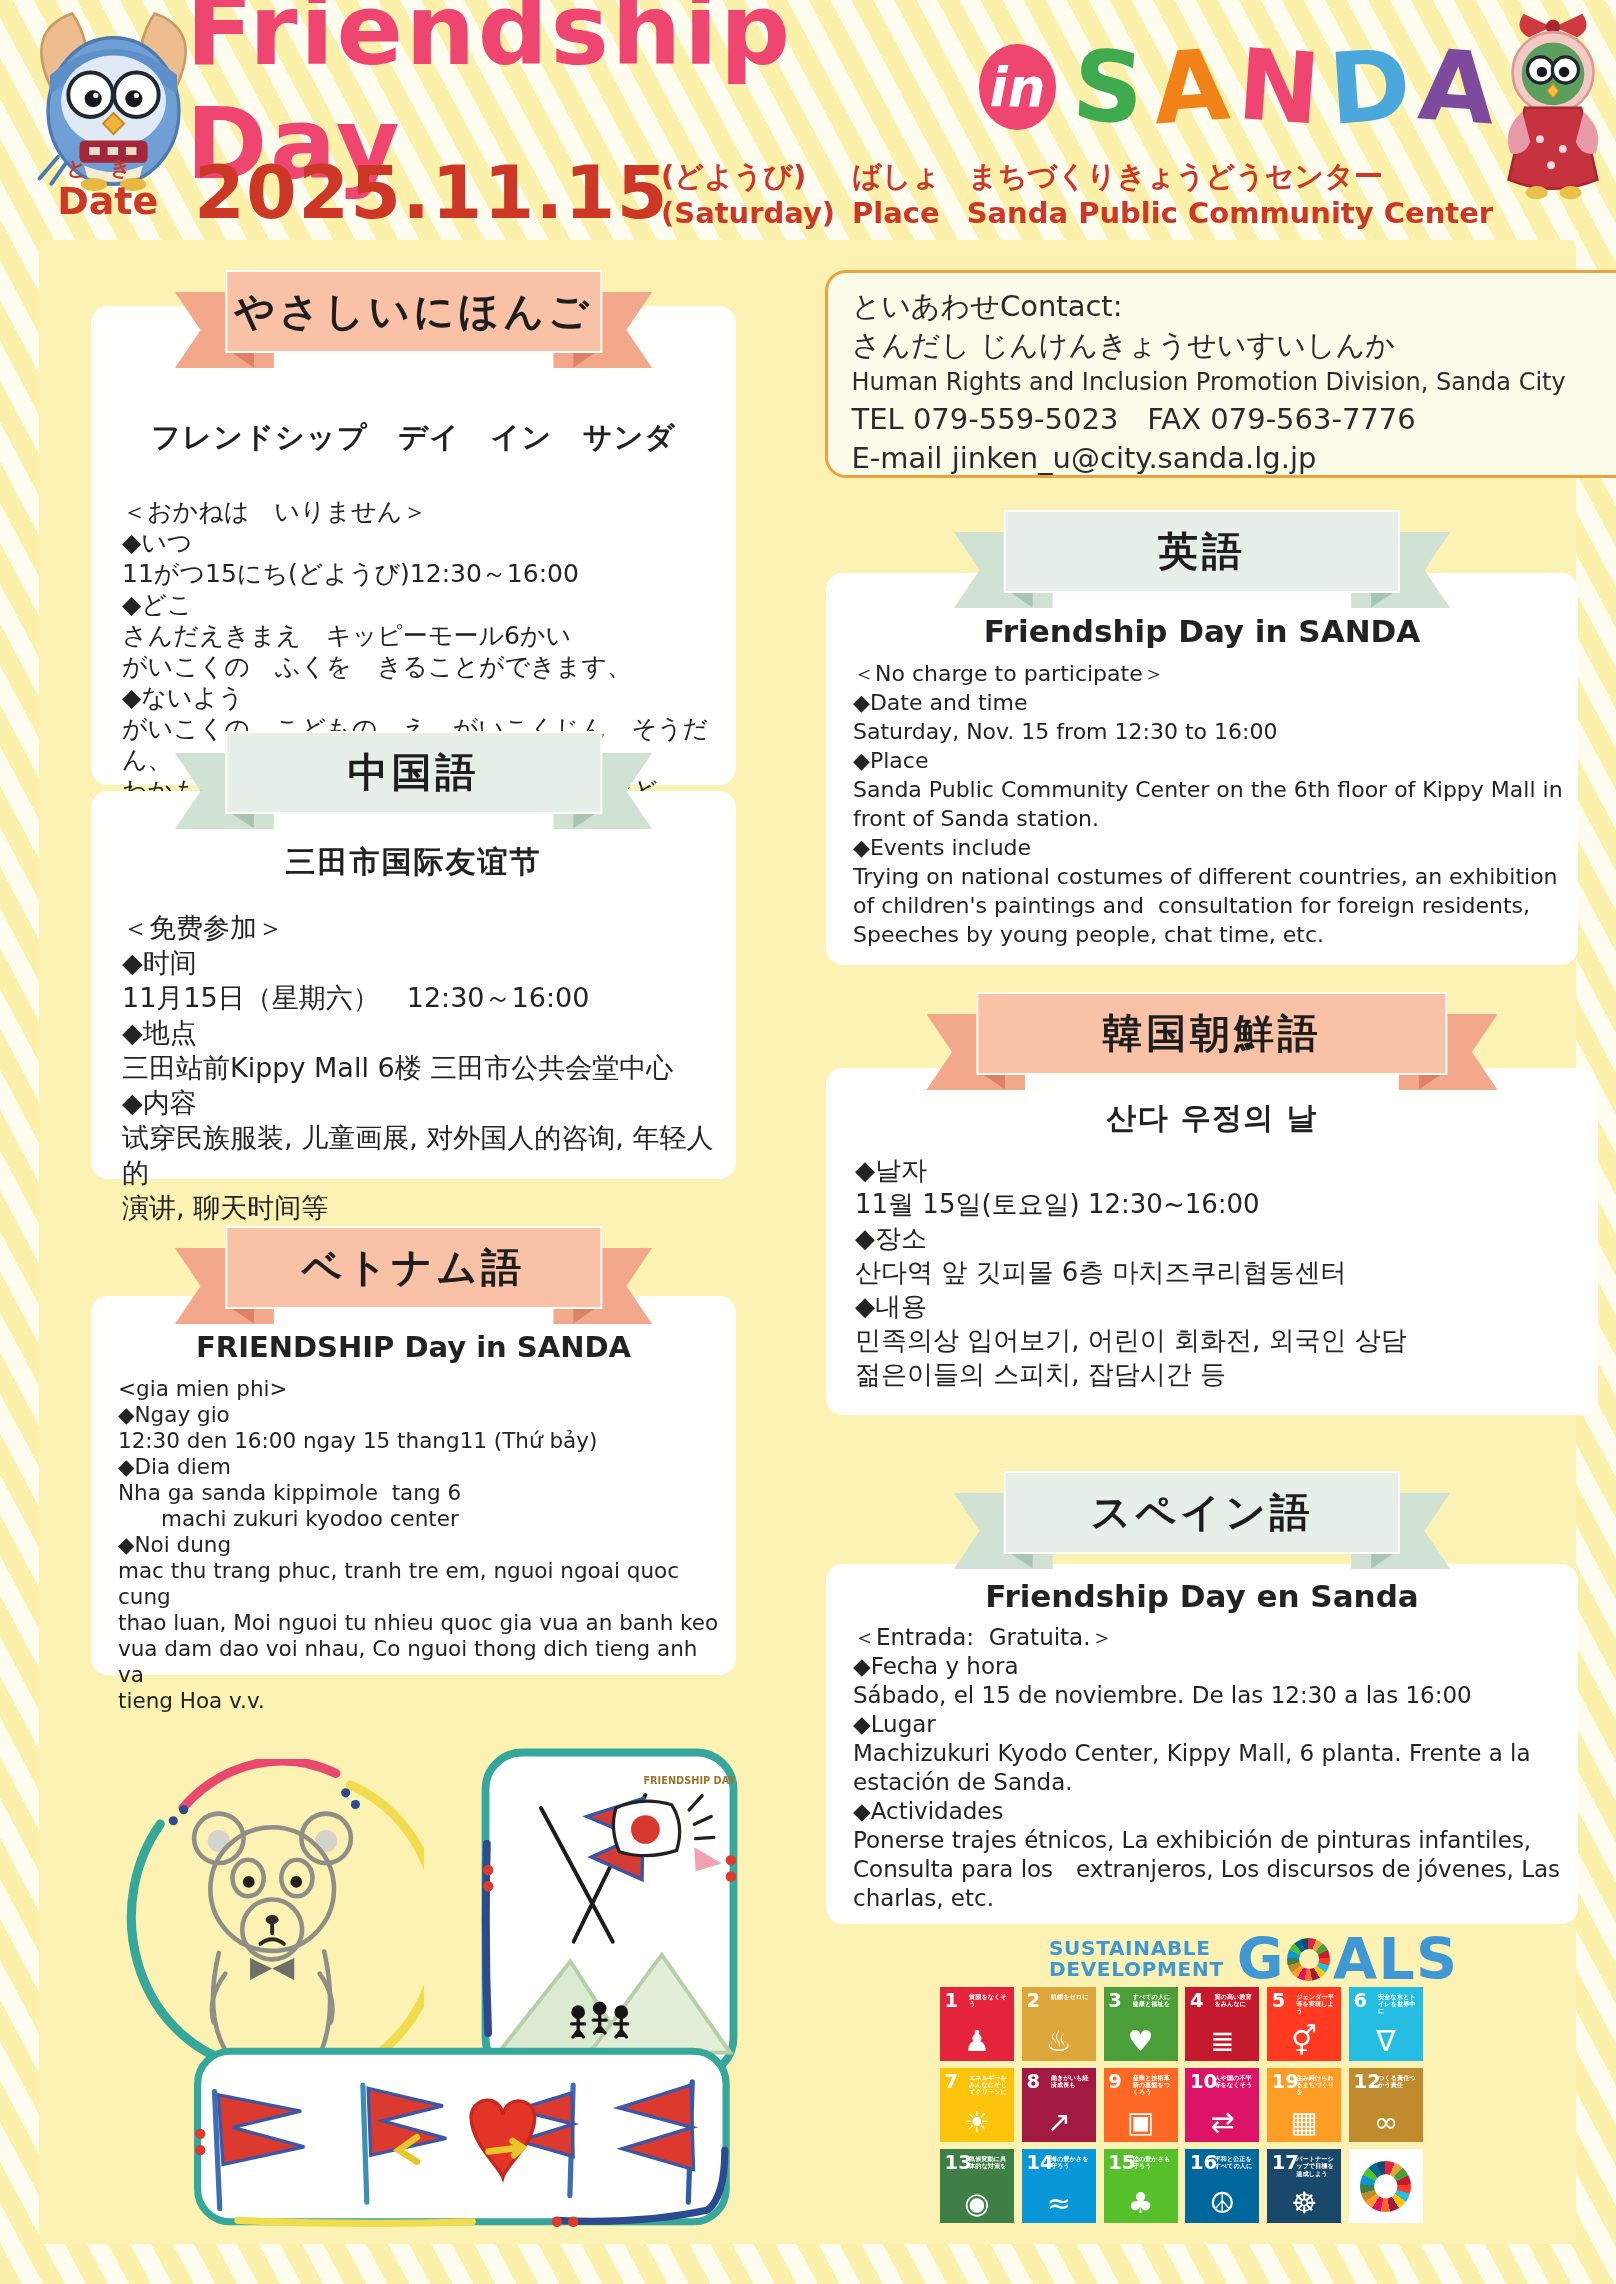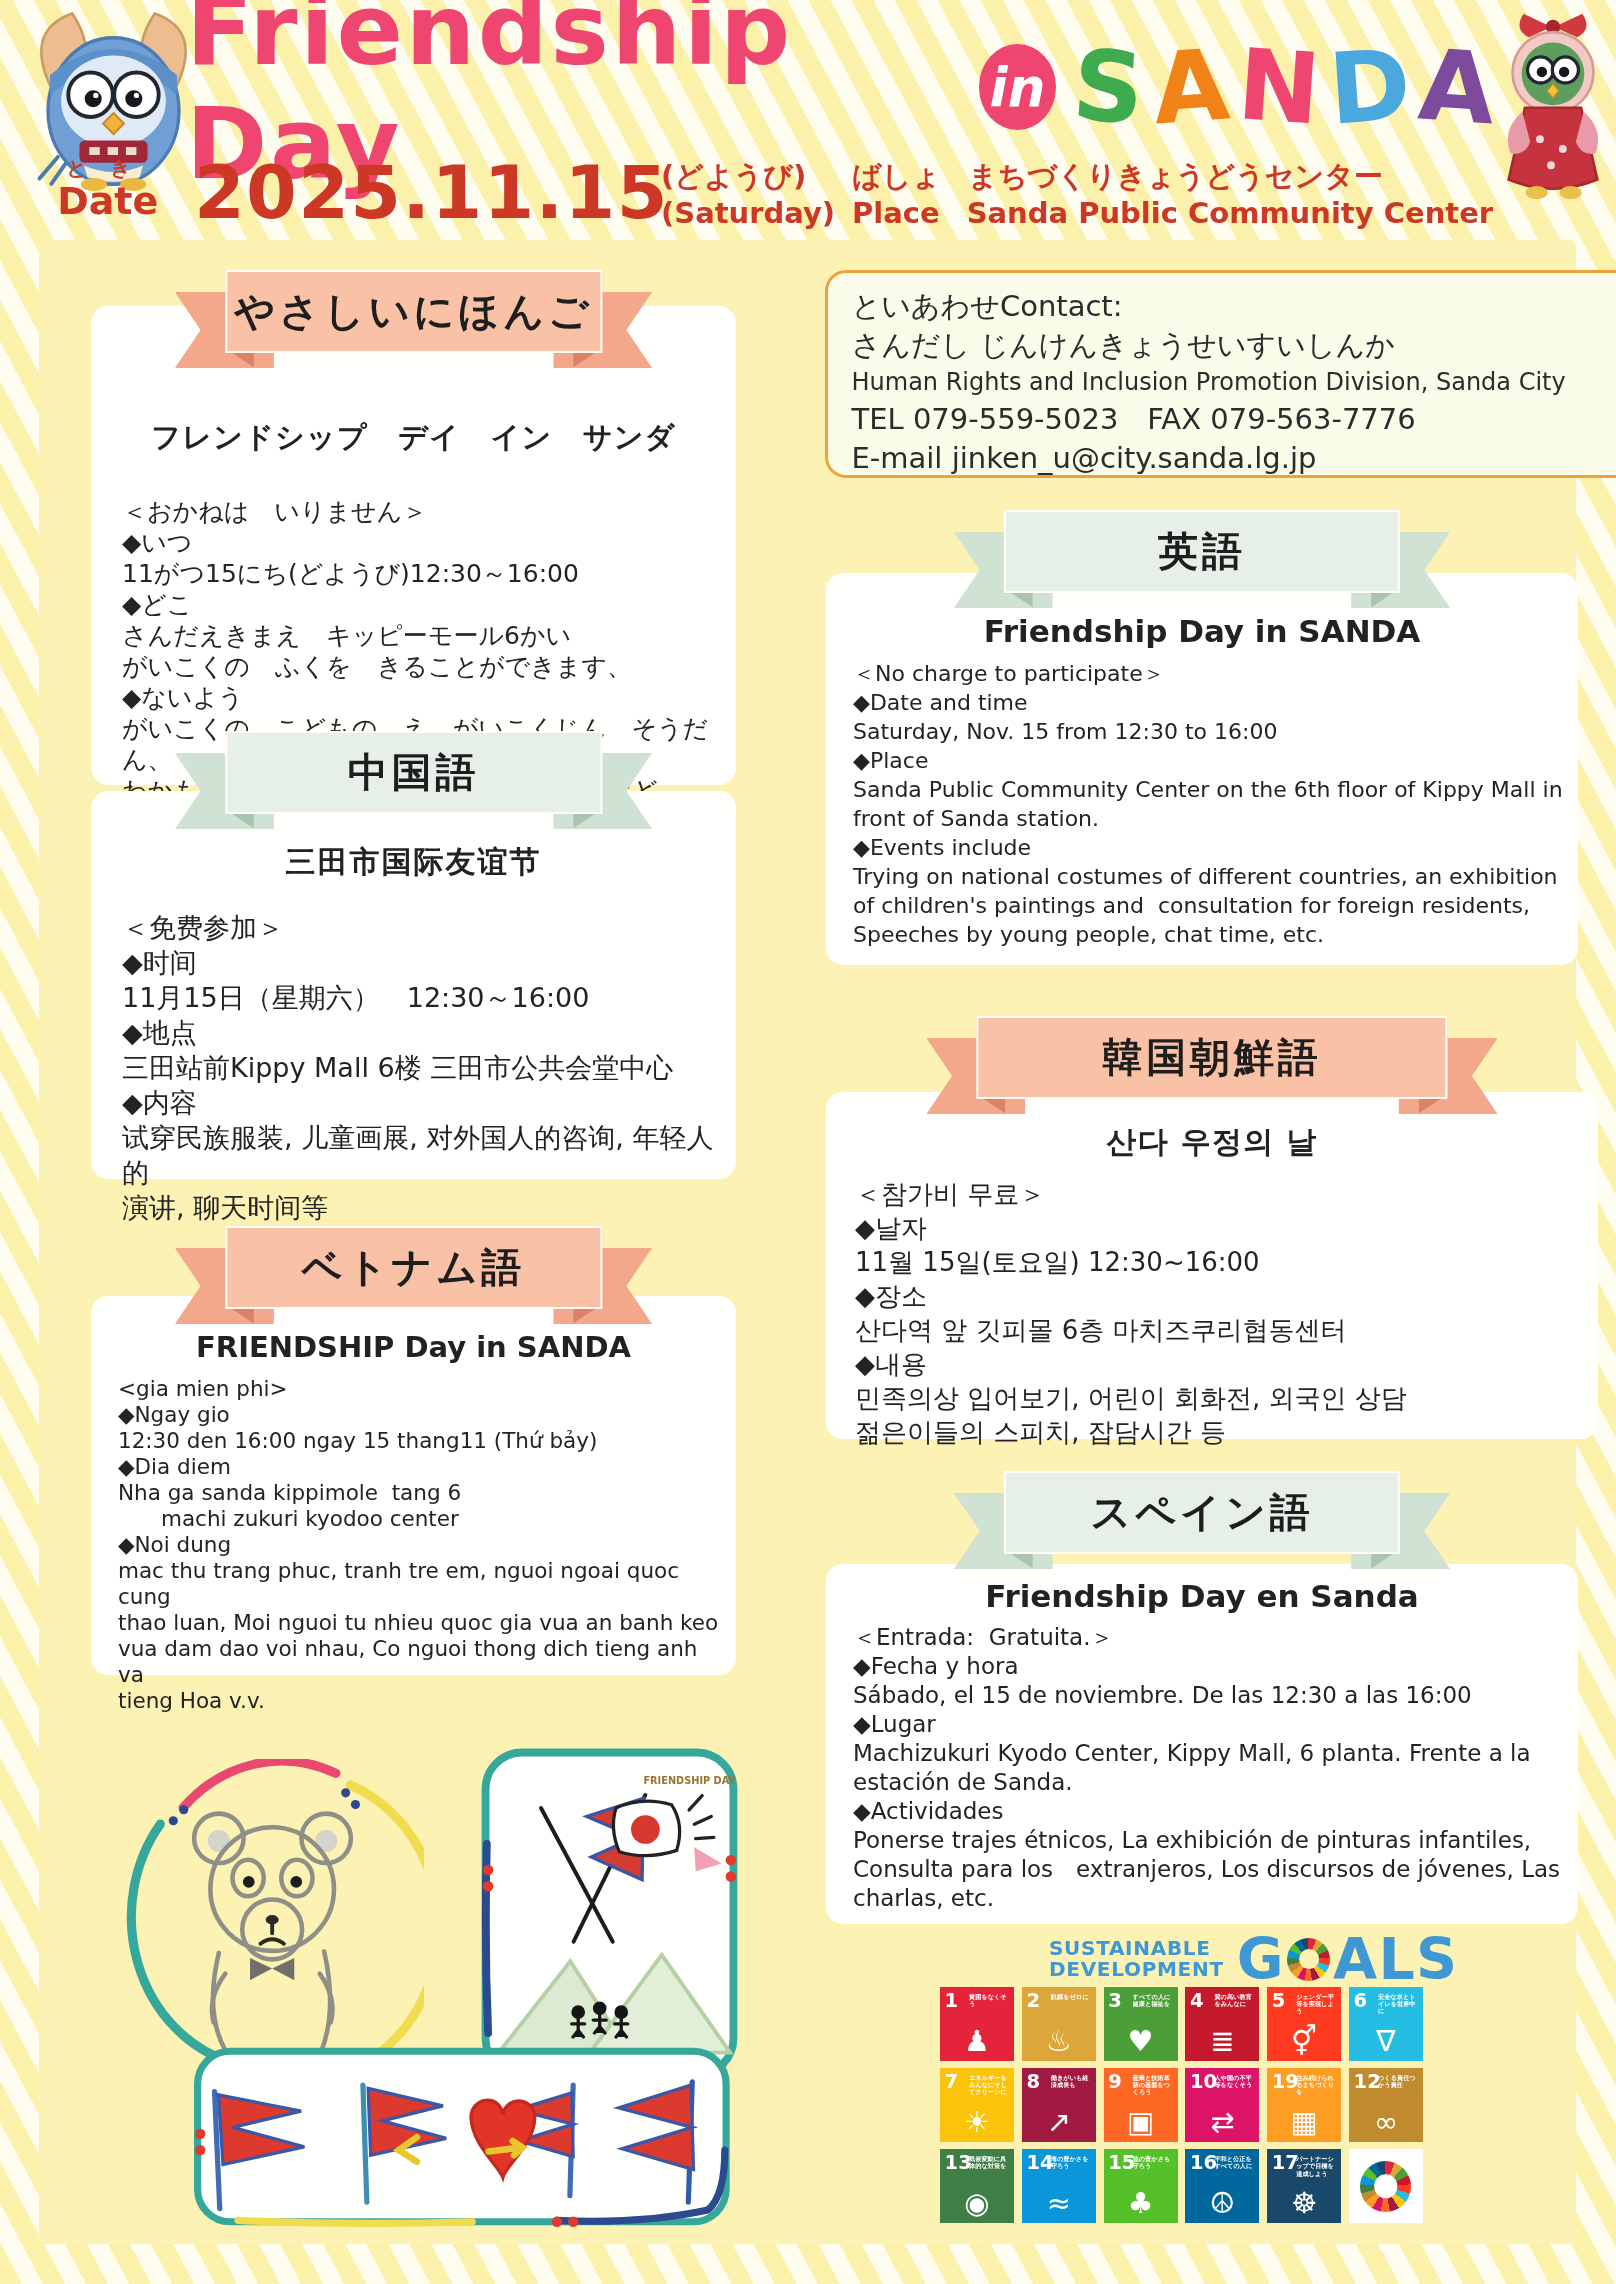--- a/index.html
+++ b/index.html
@@ -58,21 +58,21 @@
   #sec-vietnamese{left:91px;top:1296px;width:645px;height:379px;}
   #sec-vietnamese .ribbon{top:-70px;}
   #sec-vietnamese .sec-title{padding-top:34px;font-size:29px;}
   #sec-vietnamese .sec-lines{padding:11.7px 9px 0 27px;font-size:21.5px;line-height:26px;}
 
   #sec-english{left:826px;top:573px;width:752px;height:392px;}
   #sec-english .ribbon{top:-63px;width:66%;}
   #sec-english .sec-title{padding-top:40px;font-size:31px;}
   #sec-english .sec-lines{padding:10.4px 14.3px 0 27px;font-size:22px;line-height:29px;}
 
-  #sec-korean{left:826px;top:1092px;width:772px;height:347px;}
+  #sec-korean{left:826px;top:1068px;width:772px;height:347px;}
   #sec-korean .ribbon{top:-76px;}
   #sec-korean .sec-title{padding-top:30px;font-size:30px;letter-spacing:1.3px;}
   #sec-korean .sec-lines{padding:14.3px 14.3px 0 29px;font-size:26px;line-height:34px;}
 
   #sec-spanish{left:826px;top:1564px;width:752px;height:360px;}
   #sec-spanish .ribbon{top:-93px;width:66%;}
   #sec-spanish .sec-title{padding-top:14.3px;font-size:31px;}
   #sec-spanish .sec-lines{padding:9px 14.3px 0 27px;font-size:23px;line-height:29px;}
   
   #contact-box{position:absolute;left:825px;top:270px;width:859px;height:208px;
@@ -252,21 +252,21 @@
       <div class="ribbon salmon">
         <span class="tail t-l"></span>
         <span class="tail t-r"></span>
         <span class="fold f-l"></span>
         <span class="fold f-r"></span>
         <div class="rc">
           <span>韓国朝鮮語</span>
         </div>
       </div>
       <h2 class="sec-title">산다 우정의 날</h2>
-      <div class="sec-lines"><div class="line">＜참가비 무료＞</div><div class="line">◆날자</div><div class="line">11월 15일(토요일) 12:30~16:00</div><div class="line">◆장소</div><div class="line">산다역 앞 깃피몰 6층 마치즈쿠리협동센터</div><div class="line">◆내용</div><div class="line">민족의상 입어보기, 어린이 회화전, 외국인 상담</div><div class="line">젊은이들의 스피치, 잡담시간 등</div></div>
+      <div class="sec-lines"><div class="line">◆날자</div><div class="line">11월 15일(토요일) 12:30~16:00</div><div class="line">◆장소</div><div class="line">산다역 앞 깃피몰 6층 마치즈쿠리협동센터</div><div class="line">◆내용</div><div class="line">민족의상 입어보기, 어린이 회화전, 외국인 상담</div><div class="line">젊은이들의 스피치, 잡담시간 등</div></div>
     </section>
   <section class="card" id="sec-spanish">
       <div class="ribbon mint">
         <span class="tail t-l"></span>
         <span class="tail t-r"></span>
         <span class="fold f-l"></span>
         <span class="fold f-r"></span>
         <div class="rc">
           <span>スペイン語</span>
         </div>

